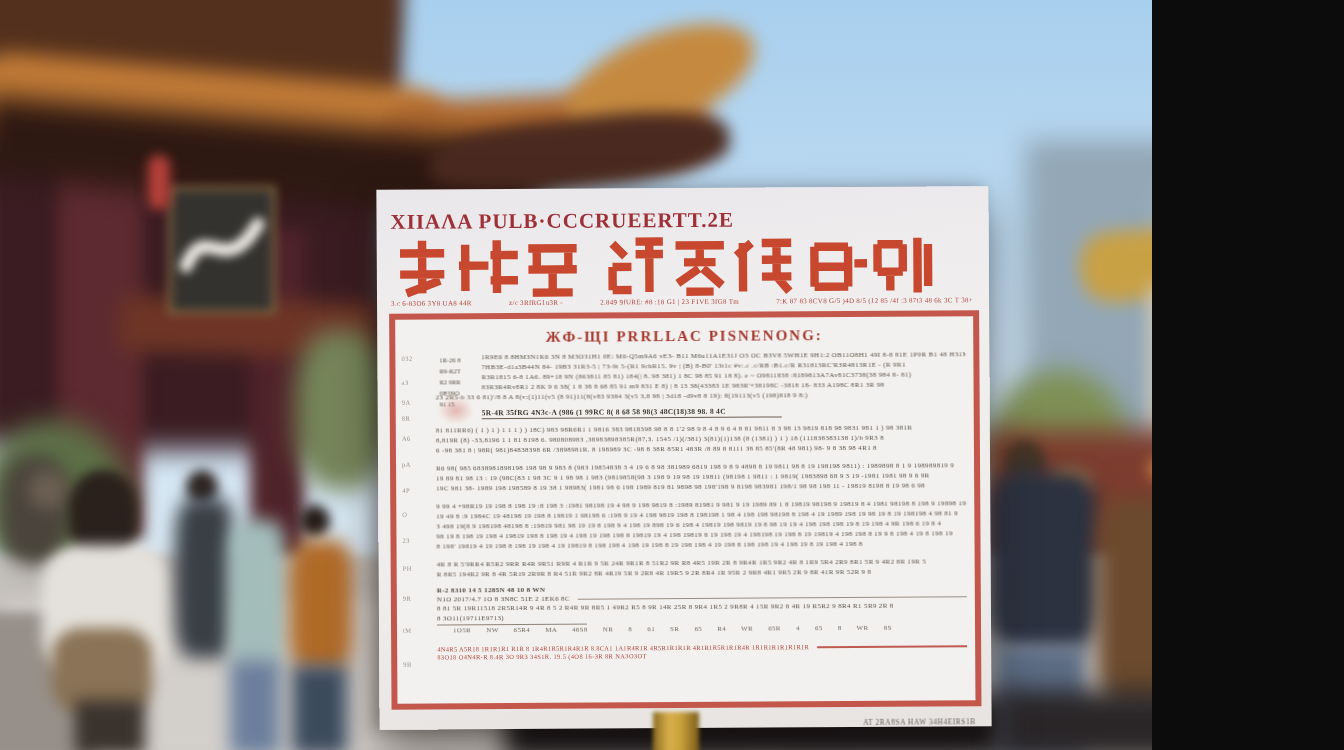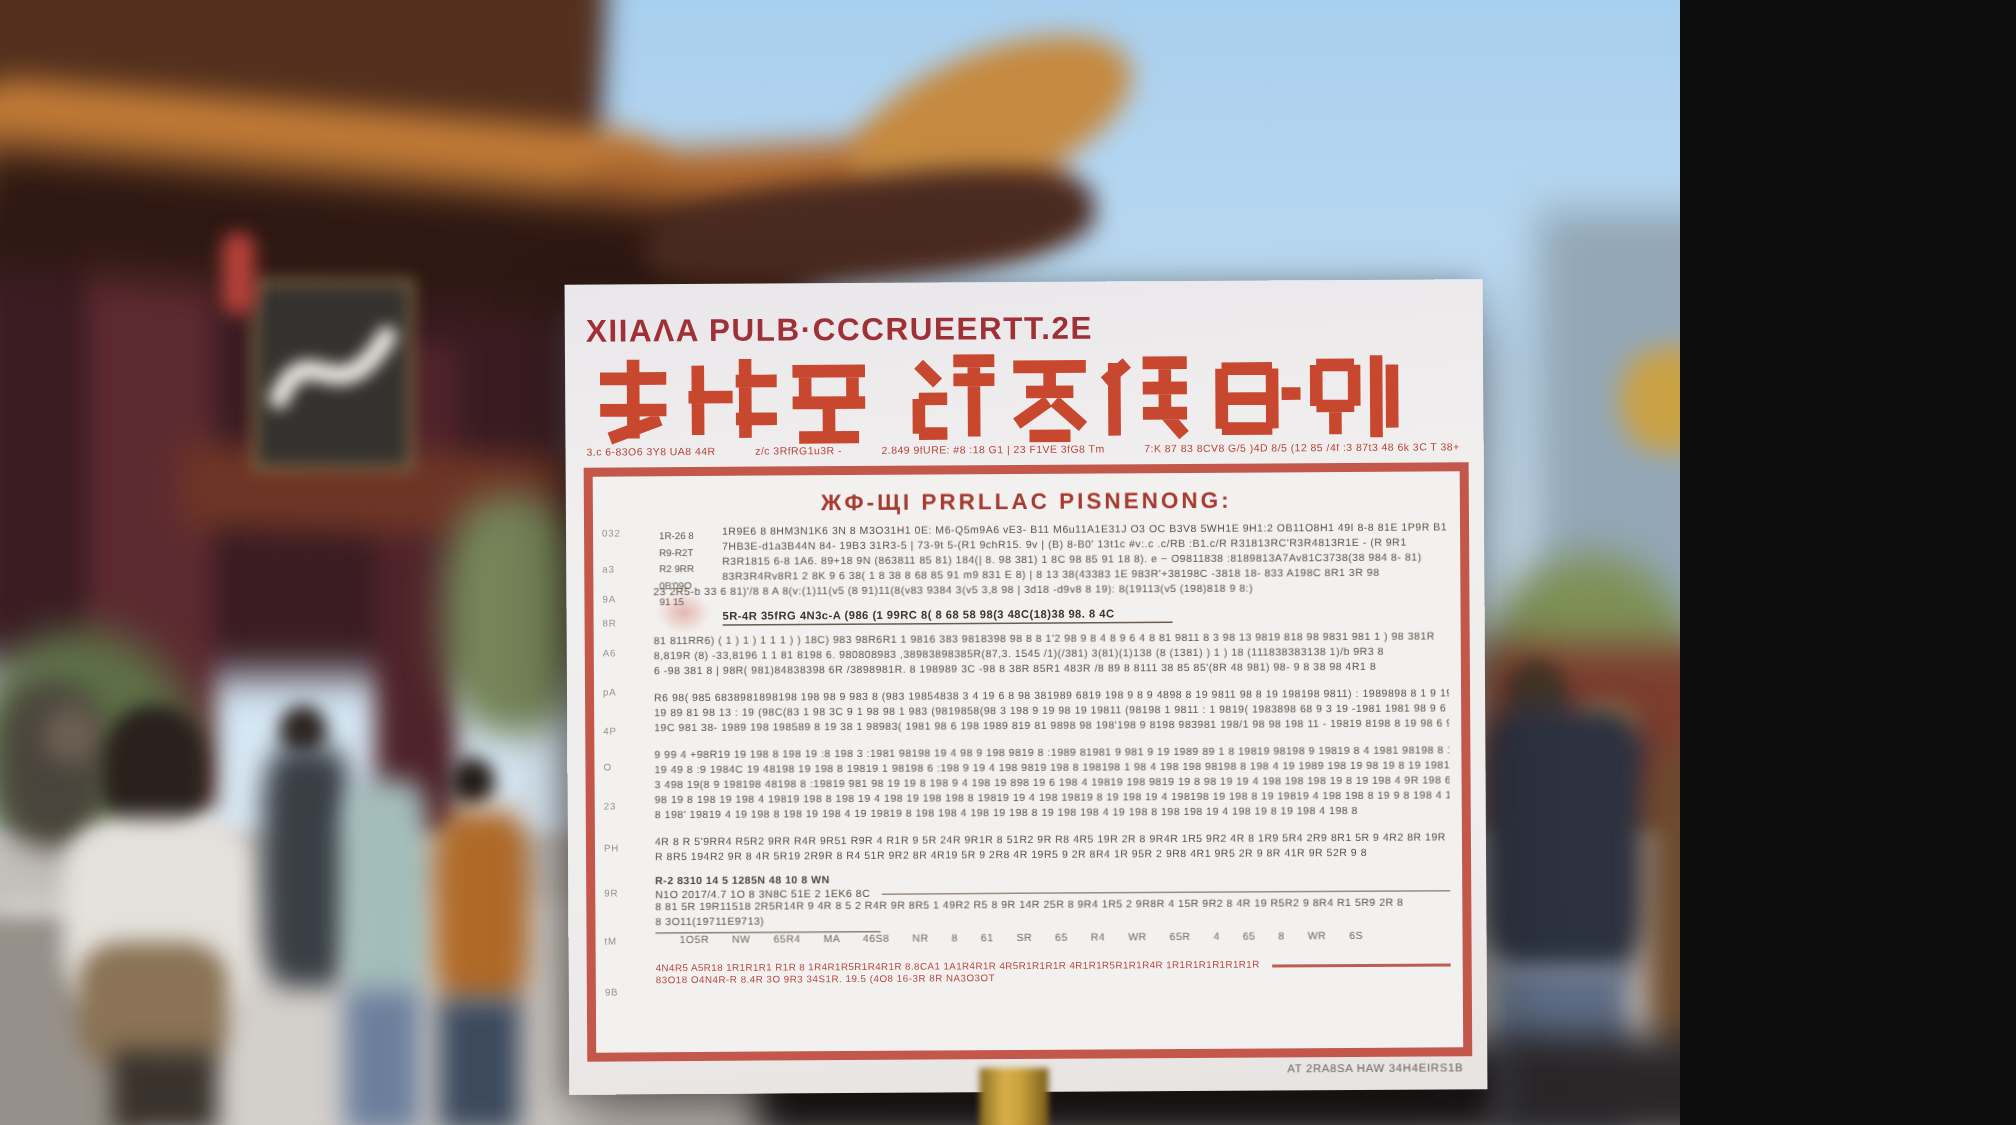--- a/index.html
+++ b/index.html
@@ -1,17 +1,17 @@
 <!DOCTYPE html>
 <html><head>
 <meta charset="utf-8">
 <style>
   html,body{margin:0;padding:0;background:#0c0c0c;}
   .scene{position:relative;width:1120px;height:750px;overflow:hidden;
-         font-family:Liberation Sans, sans-serif;background:#cfe2f1;}
+         font-family:Liberation Serif, serif;background:#cfe2f1;padding-left:32px;}
   .b{position:absolute;}
   
   .sign{position:absolute;left:378px;top:188px;width:612px;height:540px;
         background:linear-gradient(175deg,#e9e7ea 0%,#f1efee 30%,#efedec 70%,#e6e3e1 100%);
         transform:rotate(-0.35deg);
         box-shadow:0 22px 45px rgba(20,14,10,.5), -6px 0 14px rgba(30,20,15,.25);
         z-index:5;}
   .sign-title{margin:20px 0 0 14px;font-size:21px;font-weight:800;letter-spacing:1px;
               color:#9e3036;white-space:nowrap;}
   .headline-svg{display:block;margin:2px 0 0 10px;}
@@ -38,21 +38,21 @@
   .boldline{font-weight:bold;color:#443a32;width:220px;filter:blur(.15px);}
   .ruleline{display:flex;align-items:center;gap:8px;margin-right:8px;}
   .ruleline .txt{font-size:7px;color:#55483e;white-space:nowrap;letter-spacing:.35px;filter:blur(.22px);}
   .hline{flex:1;height:1px;background:#9b8d82;}
   .uline{width:150px;border-bottom:1px solid #8a7c70;padding-bottom:1px;}
   .spaced{word-spacing:13px;color:#6b5e54;margin-left:56px;}
   .redline{color:#b5493f;opacity:1;filter:none;}
   .redrule{display:flex;align-items:center;gap:8px;margin:10px 8px 0 40px;}
   .redrule .txt{font-size:6.5px;color:#b5493f;white-space:nowrap;letter-spacing:.3px;}
   .rhline{flex:1;height:2px;background:#c05b50;}
-  .bottom-note{position:absolute;right:16px;bottom:10px;font-size:7.5px;color:#6a5f58;
+  .bottom-note{position:absolute;right:16px;bottom:0;font-size:7.5px;color:#6a5f58;
                letter-spacing:.5px;filter:blur(.25px);}
 </style>
 </head>
 <body>
 
 <div class="scene">
 
   <div class="b" style="inset:0;background:linear-gradient(180deg,#a8cfee 0%,#c3ddf1 38%,#d8e8f4 68%,#e3ecf2 100%);"></div>
 
   <div class="b" style="left:-30px;top:-30px;width:420px;height:480px;background:#3a1c22;border-radius:40px;filter:blur(14px);"></div>

